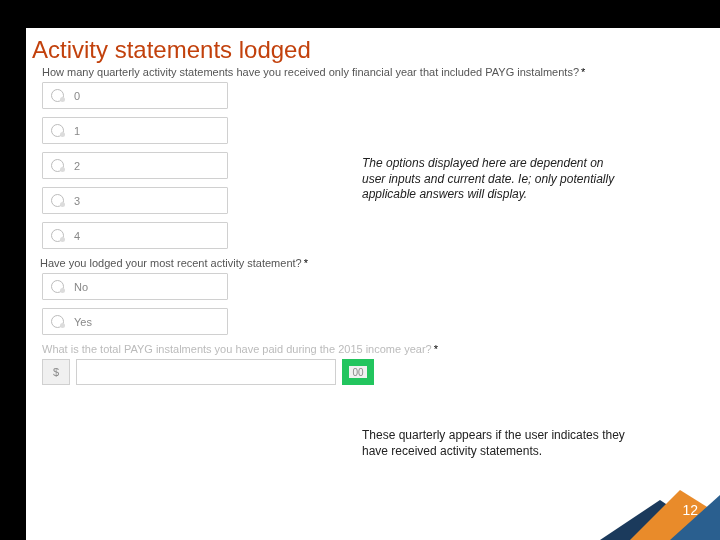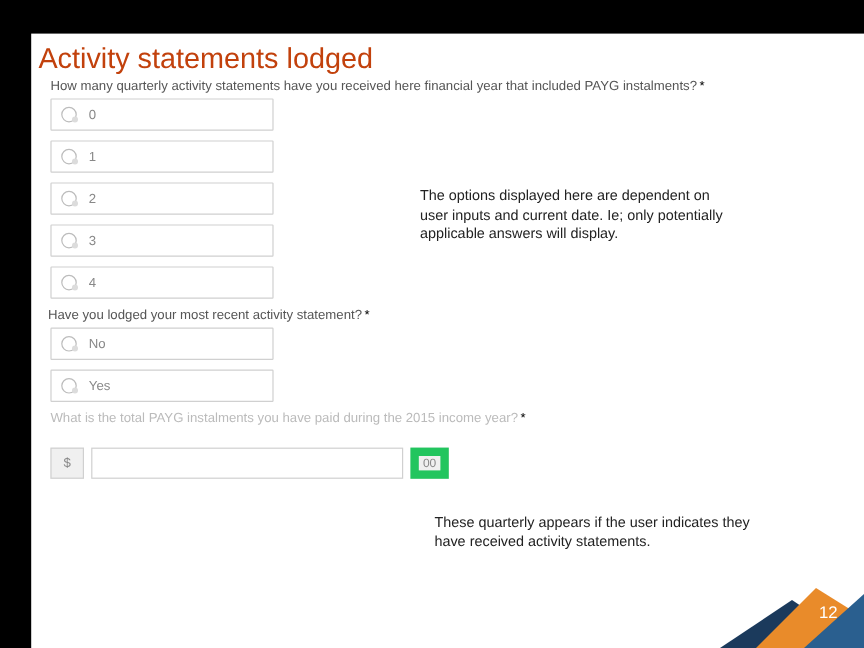--- a/index.html
+++ b/index.html
@@ -33,21 +33,21 @@
     margin: 2px 0 4px 16px;
   }
   .question2 {
     color: #555;
     font-size: 11px;
     margin: 6px 0 4px 14px;
   }
   .question3 {
     color: #bbb;
     font-size: 11px;
-    margin: 6px 0 18px 16px;
+    margin: 6px 0 4px 16px;
   }
   .asterisk {
     color: #000;
     font-size: 11px;
     padding-left: 2px;
   }
   .option-box {
     width: 186px;
     height: 27px;
     border: 1px solid #d0d0d0;
@@ -80,21 +80,21 @@
     color: #888;
     font-size: 11px;
   }
   .note {
     position: absolute;
     font-size: 12px;
     color: #222;
     line-height: 1.3;
     width: 260px;
   }
-  .note1 { top: 128px; left: 324px; }
+  .note1 { top: 128px; left: 336px; font-style: italic; }
   .note2 { top: 400px; left: 336px; width: 290px; }
   .input-row {
     display: flex;
     margin: 0 0 0 16px;
     gap: 6px;
   }
   .currency-box {
     width: 28px;
     height: 26px;
     border: 1px solid #d0d0d0;
@@ -143,21 +143,21 @@
   }
 </style>
 </head>
 <body>
 
 <div class="slide">
 
   <div class="title">Activity statements lodged</div>
 
   <div class="question">
-    <span>How many quarterly activity statements have you received here financial year that included PAYG instalments?</span><span class="asterisk">*</span>
+    <span>How many quarterly activity statements have you received only financial year that included PAYG instalments?</span><span class="asterisk">*</span>
   </div>
 
   <div class="option-box">
     <span class="radio"></span>
     <span class="option-label">0</span>
   </div>
   <div class="option-box">
     <span class="radio"></span>
     <span class="option-label">1</span>
   </div>

